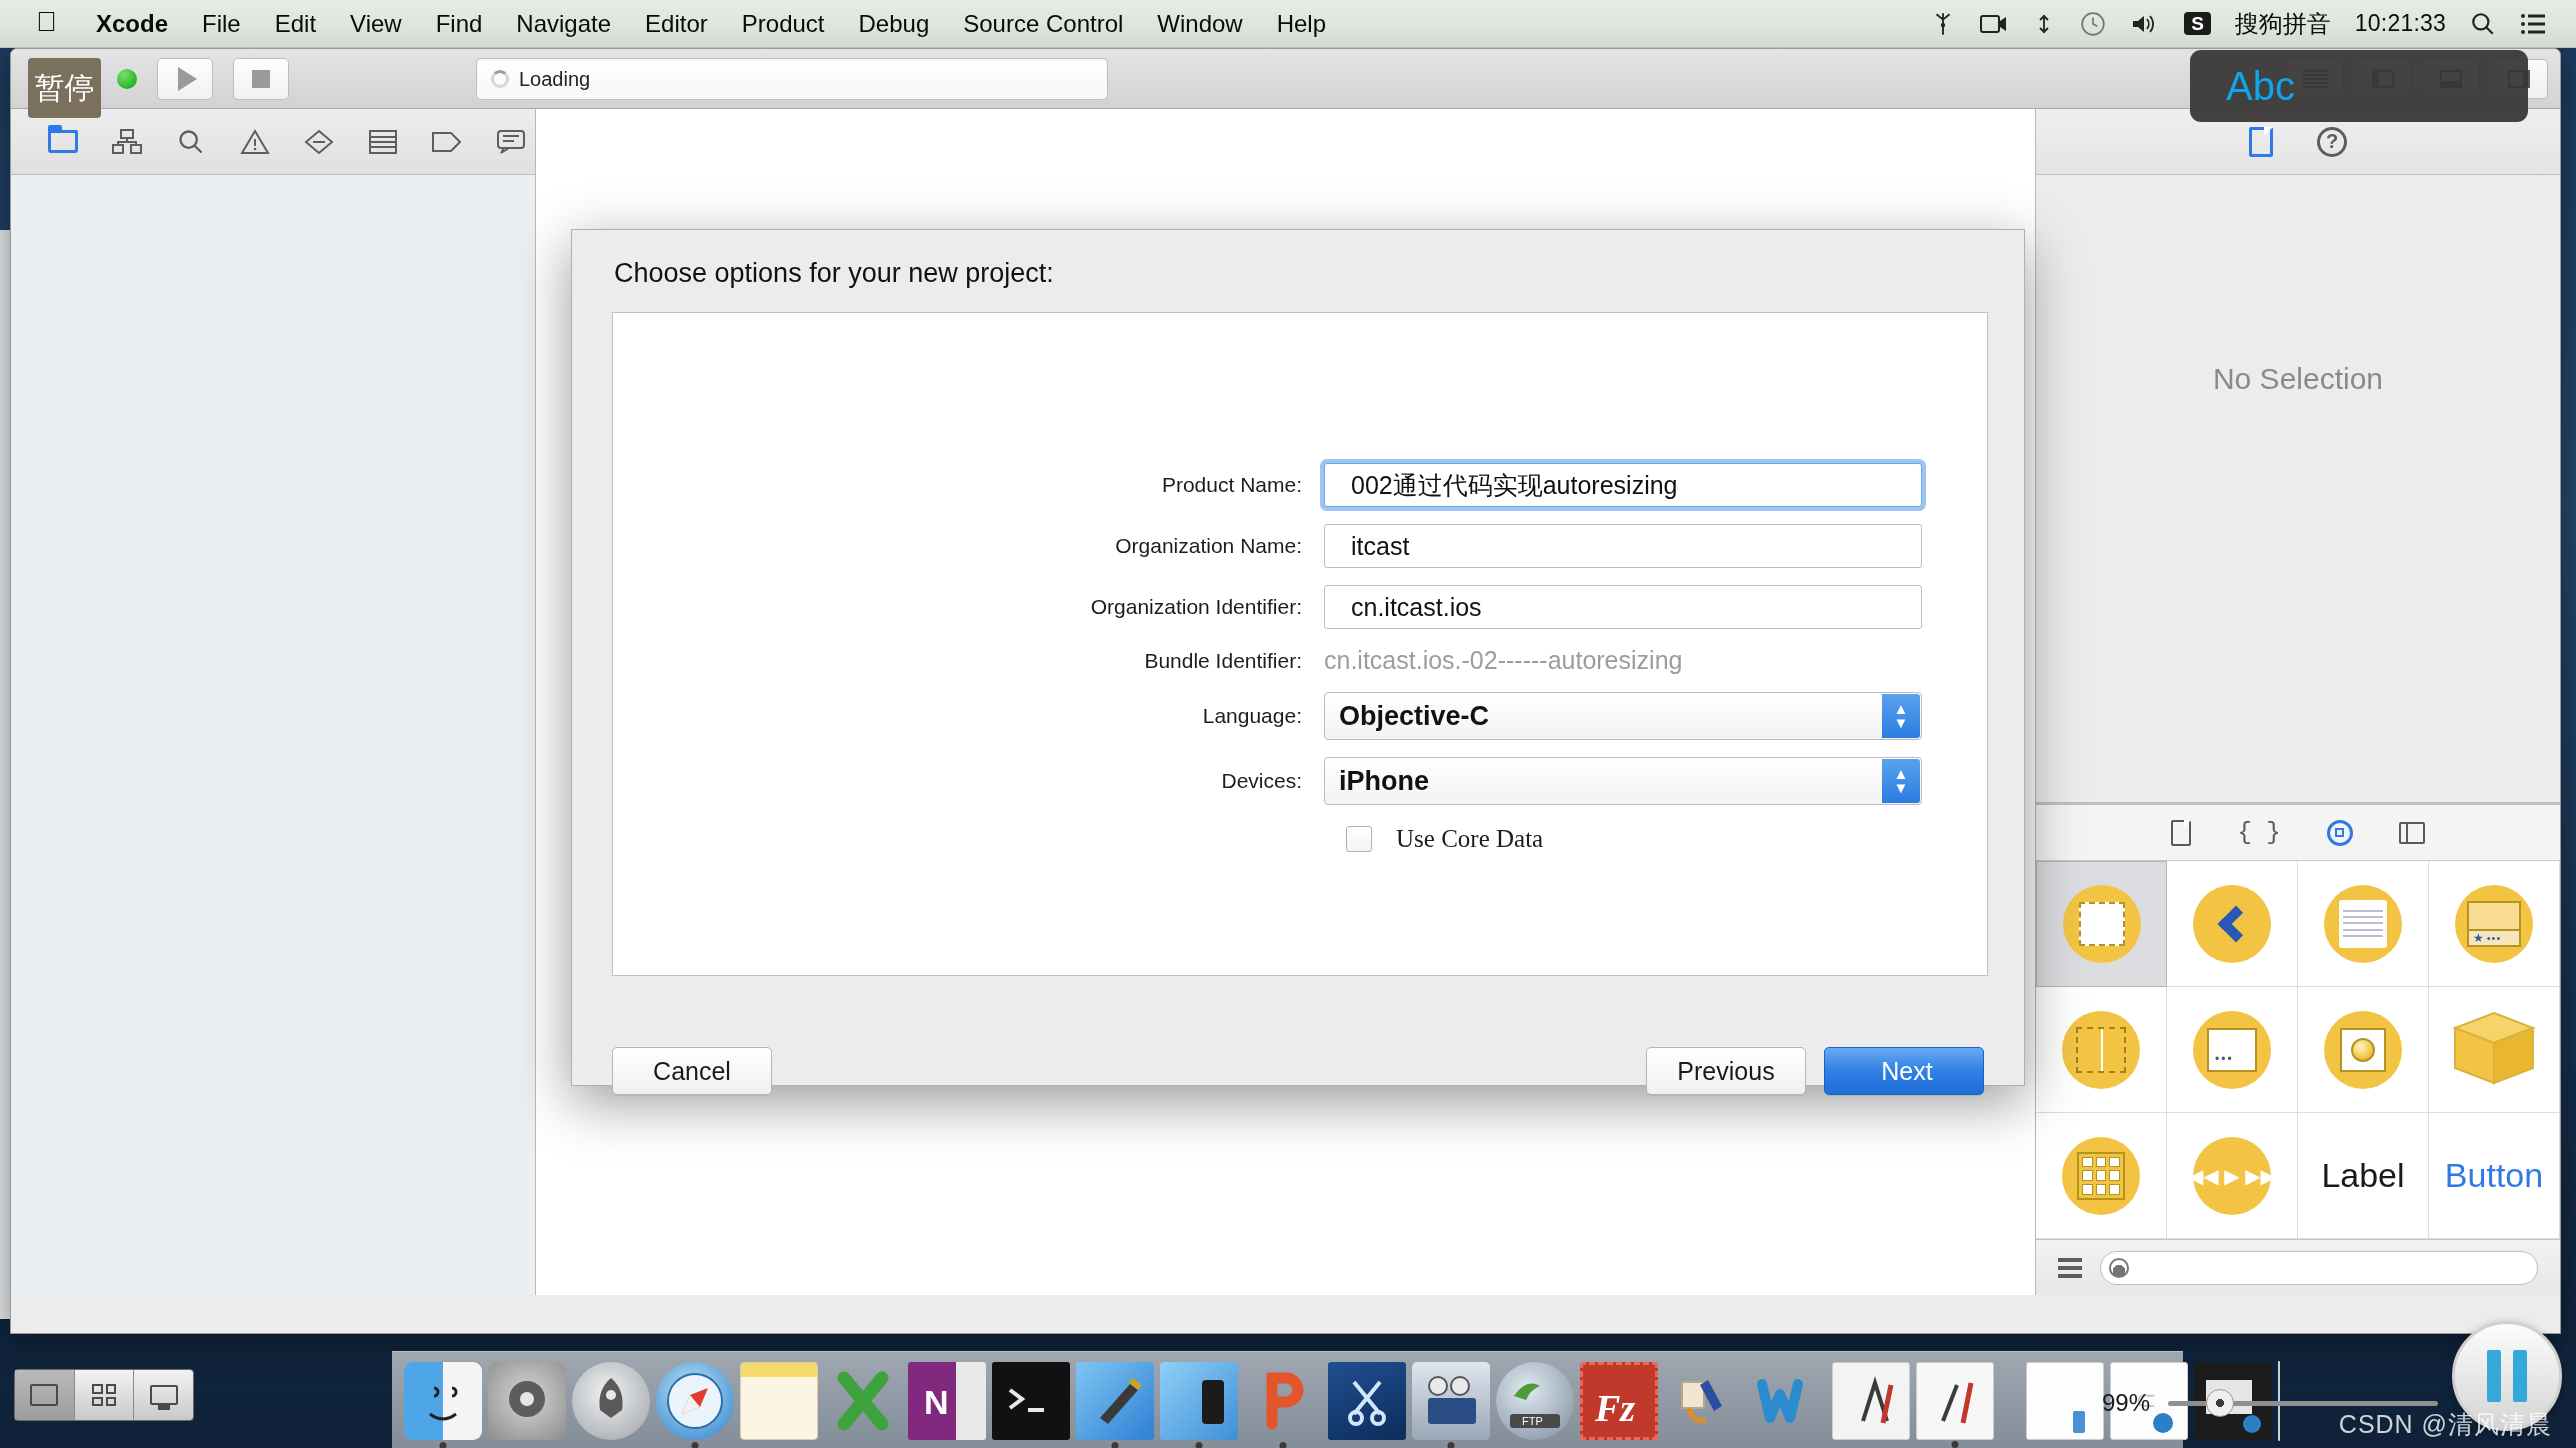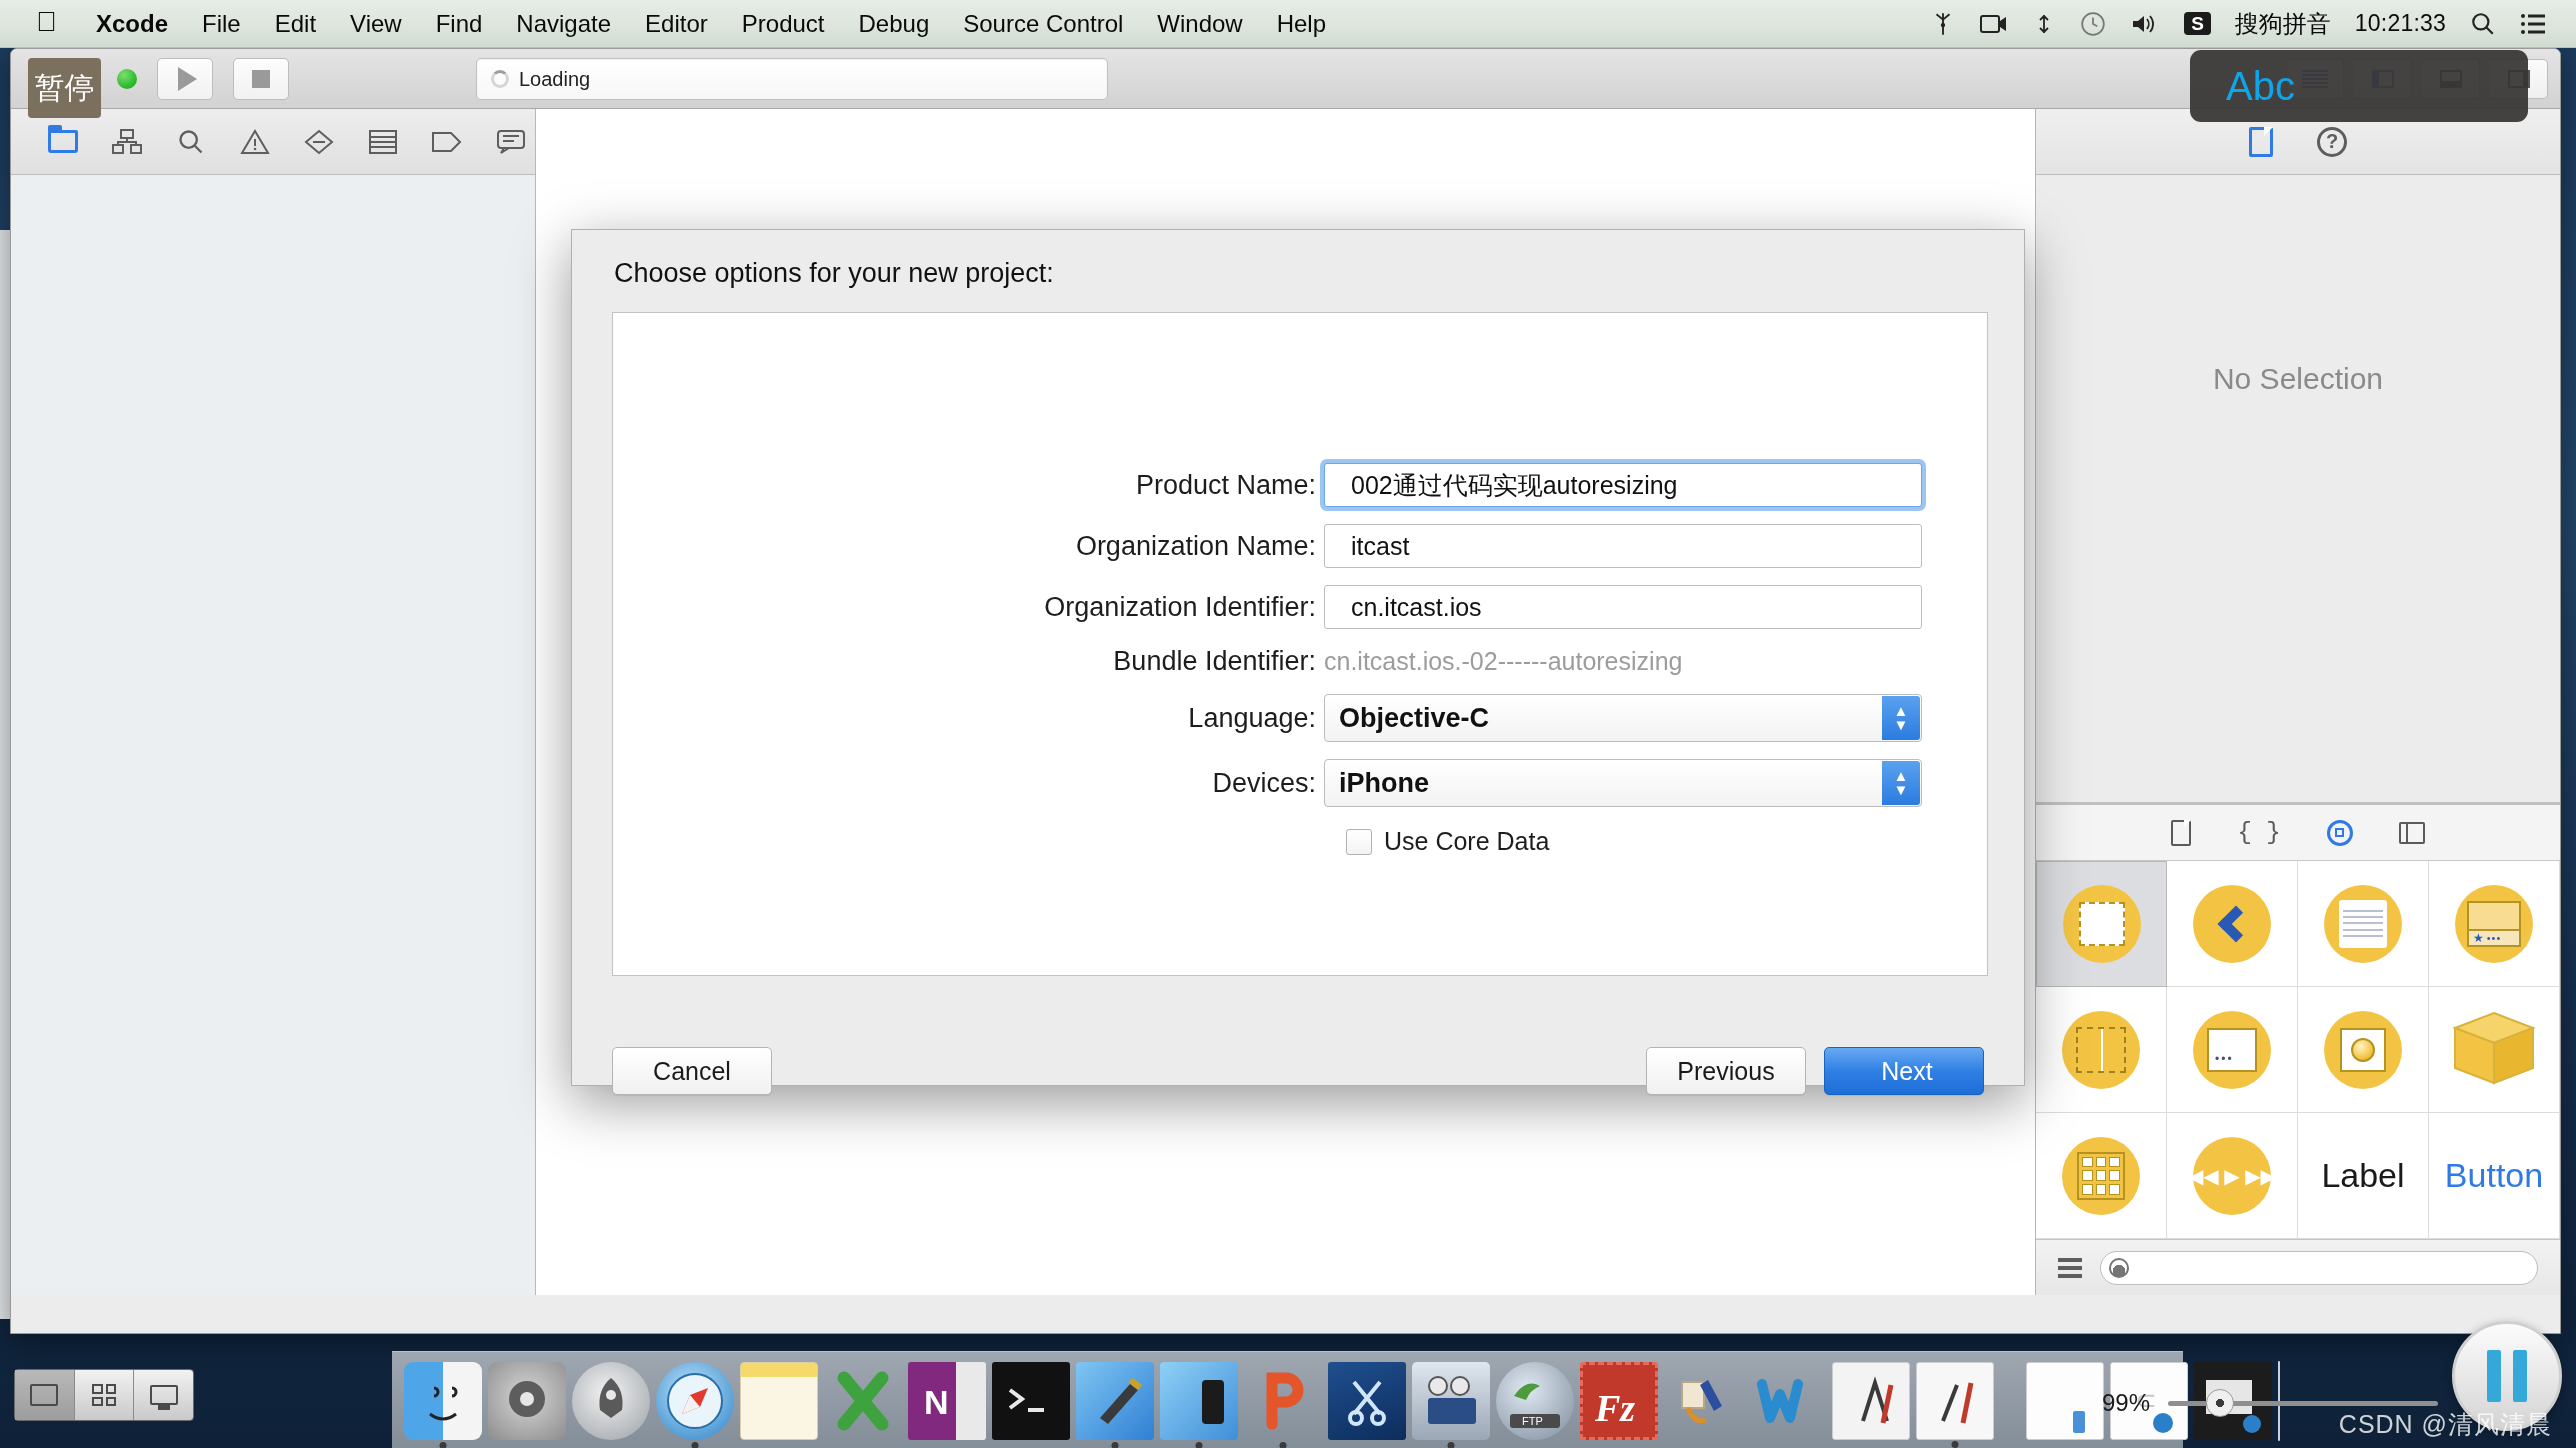--- a/index.html
+++ b/index.html
@@ -214,21 +214,21 @@
     box-shadow: 0 16px 54px rgba(0,0,0,.40);
     z-index: 40;
   }
   .sheet-title { font-size: 27px; color: #111; padding: 28px 0 0 42px; }
   .sheet-panel {
     position: absolute; left: 40px; top: 82px; width: 1376px; height: 664px;
     background: #fff; border: 1px solid #c3c3c3;
   }
   .form { position: absolute; left: 0; top: 150px; width: 100%; }
   .frow { display: flex; align-items: center; margin-bottom: 17px; }
-  .flabel { width: 711px; text-align: right; padding-right: 8px; font-size: 27px; color: #1d1d1d; }
+  .flabel { width: 711px; text-align: right; padding-right: 22px; font-size: 21px; color: #1d1d1d; }
   .finput {
     width: 598px; height: 44px; border: 1px solid #bcbcbc; border-radius: 3px;
     background: #fff; font-size: 25px; color: #111;
     display: flex; align-items: center; padding-left: 26px;
   }
   .finput.focused {
     border: 1px solid #6aa6e8;
     box-shadow: 0 0 0 4px rgba(104,166,235,.65);
   }
   .fstatic { font-size: 25px; color: #9c9c9c; }
@@ -240,21 +240,21 @@
   }
   .stepper {
     position: absolute; right: 1px; top: 1px; bottom: 1px; width: 38px;
     background: linear-gradient(180deg,#5aa2ef,#2b7ce0);
     border-radius: 0 3px 3px 0;
     display: flex; flex-direction: column; align-items: center; justify-content: center;
     color: #fff; font-size: 15px; line-height: .95;
   }
   .cbrow { display:flex; align-items:center; margin-left: 711px; padding-left: 22px; margin-top: 20px; }
   .cbox { width: 26px; height: 26px; border: 1px solid #b0b0b0; border-radius: 3px; background: linear-gradient(180deg,#fff,#f4f4f4); }
-  .cblabel { font-size: 25px; color: #1d1d1d; margin-left: 12px; }
+  .cblabel { font-size: 25px; color: #1d1d1d; margin-left: 24px; font-family: Liberation Serif, serif; }
 
   .sheet-buttons { position: absolute; left: 0; right: 0; bottom: 38px; padding: 0 40px; }
   .btn {
     height: 48px; min-width: 160px; border-radius: 5px;
     border: 1px solid #b4b4b4; background: linear-gradient(180deg,#ffffff,#f0f0f0);
     font-size: 25px; color: #1a1a1a;
     display: inline-flex; align-items: center; justify-content: center;
     box-shadow: 0 1px 1px rgba(0,0,0,.07);
   }
   .btn.primary {

